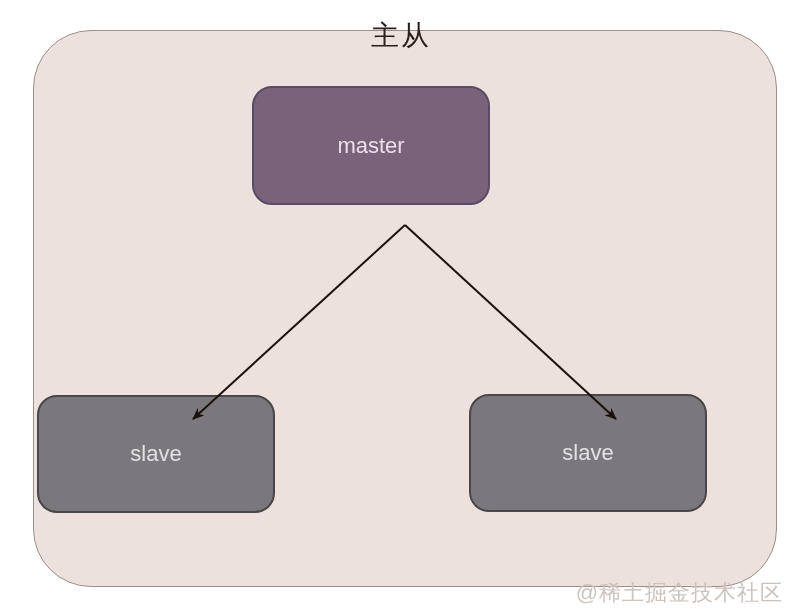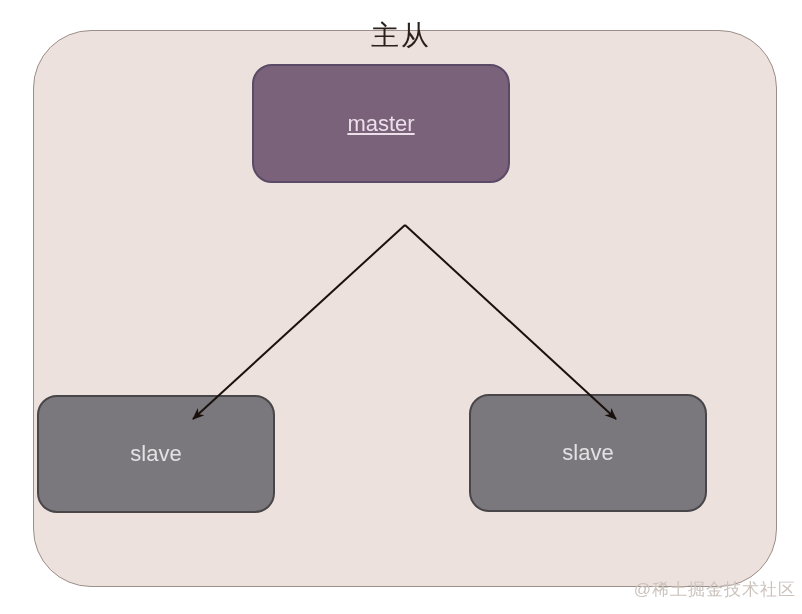--- a/index.html
+++ b/index.html
@@ -50,26 +50,25 @@
   .node{
     position:absolute;
     box-sizing:border-box;
     border-radius:20px;
     display:flex;
     align-items:center;
     justify-content:center;
     font-size:22px;
   }
   .node-master{
-    left:252px; top:64px;
-    width:258px; height:119px;
+    left:252px; top:86px;
+    width:238px; height:119px;
     background:var(--master-bg);
     border:2px solid var(--master-border);
     color:var(--master-text);
-    text-decoration:underline;
   }
   .node-slave-left{
     left:37px; top:395px;
     width:238px; height:118px;
     background:var(--slave-bg);
     border:2px solid var(--slave-border);
     color:var(--slave-text);
   }
   .node-slave-right{
     left:469px; top:394px;
@@ -84,23 +83,23 @@
     width:802px; height:614px;
     pointer-events:none;
   }
   .edge-line{
     stroke:var(--edge);
     stroke-width:2;
     fill:none;
   }
   .watermark{
     position:absolute;
-    right:6px;
+    right:19px;
     top:578px;
-    font-size:17px;
+    font-size:22px;
     color:var(--watermark-text);
     letter-spacing:1px;
   }
 </style>
 </head>
 <body>
 
 <div class="page">
 
   <div class="frame"></div>

